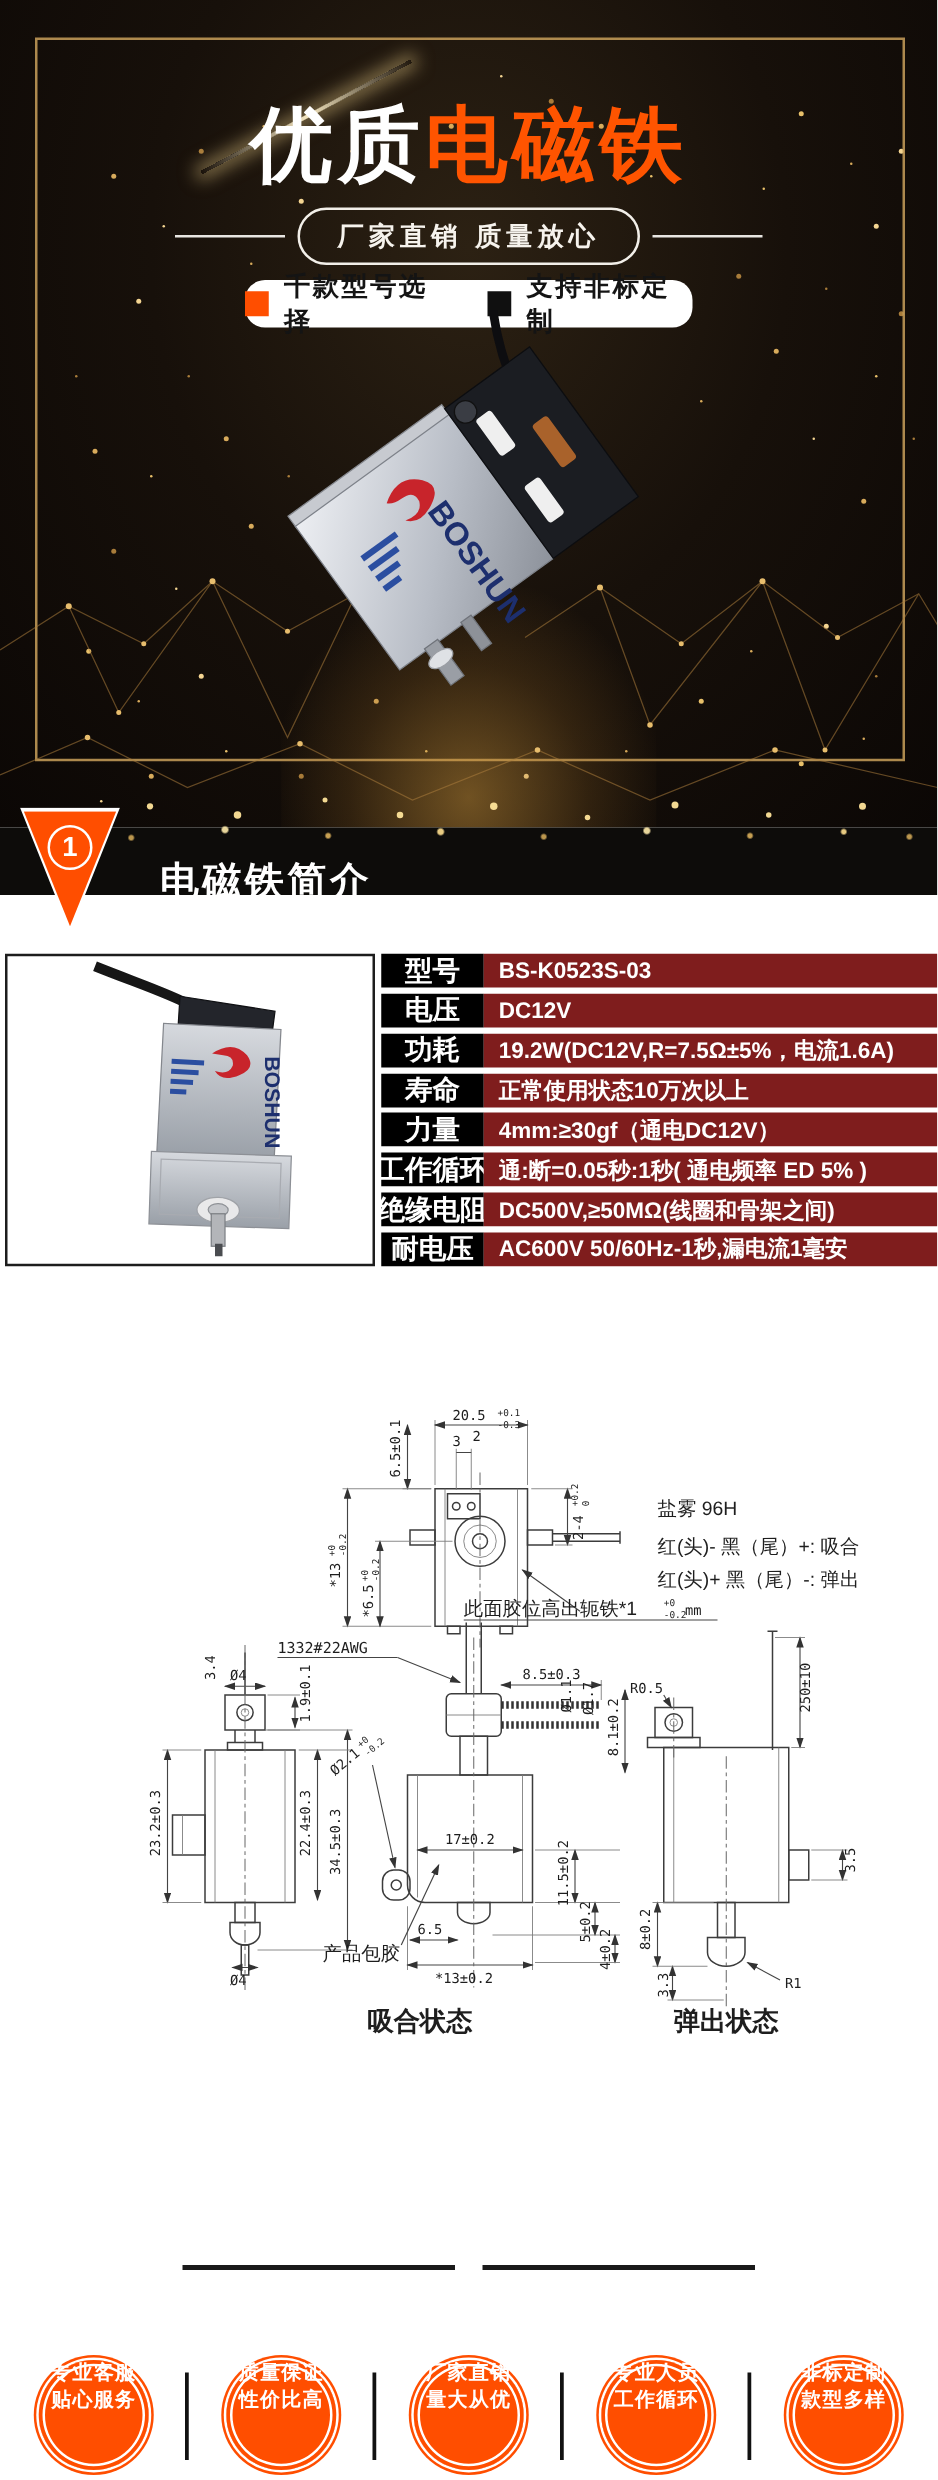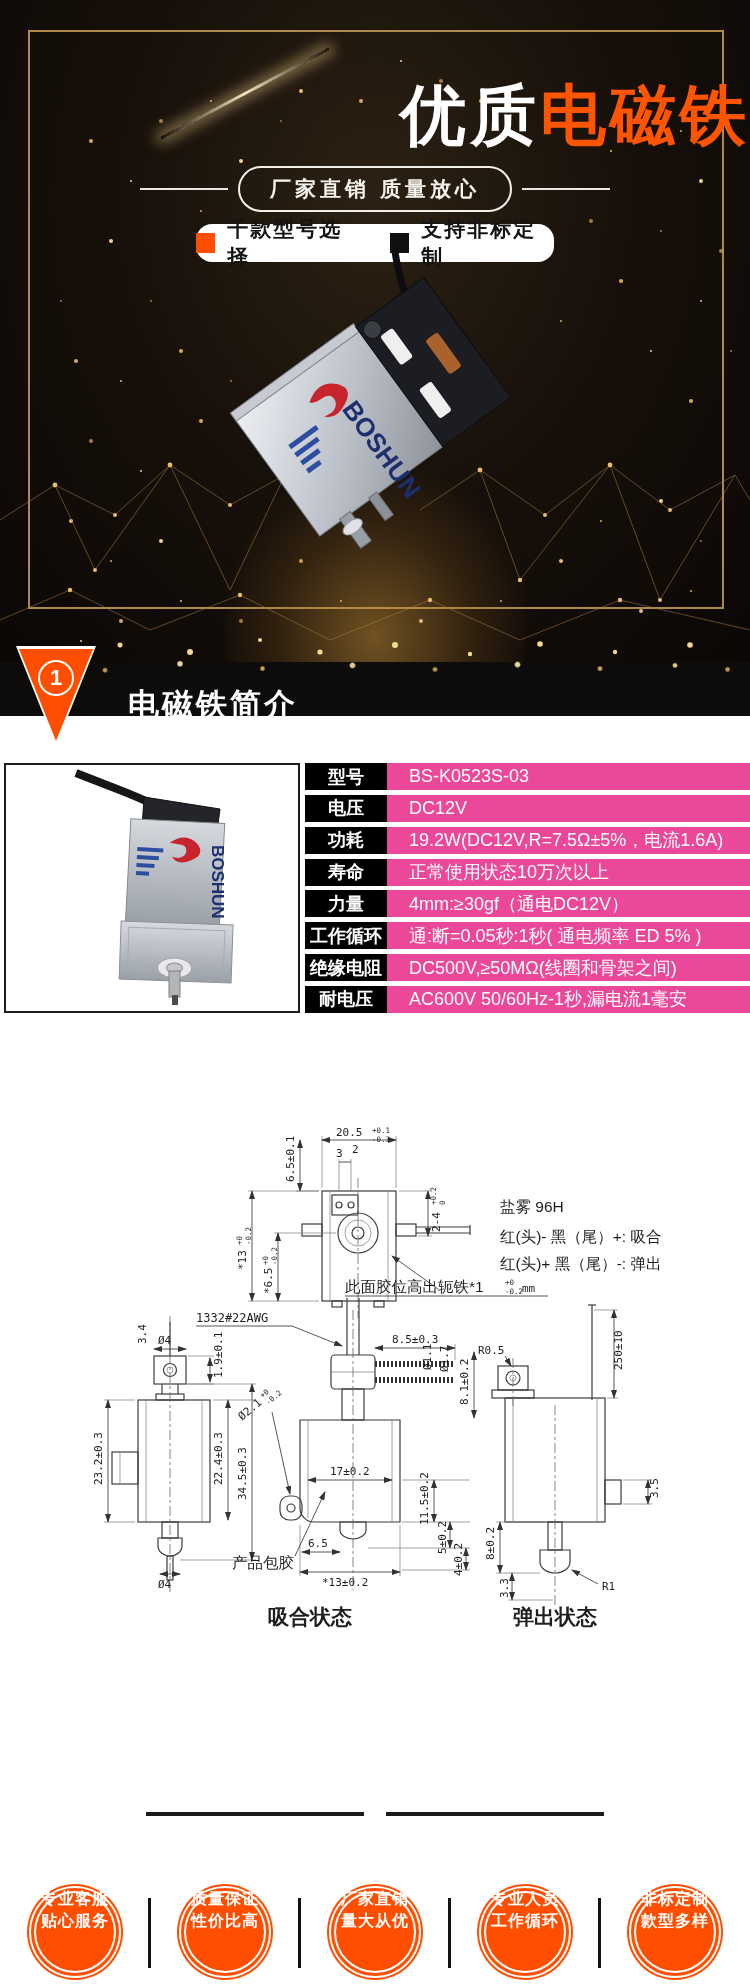--- a/index.html
+++ b/index.html
@@ -23,21 +23,21 @@
     480px 100px 0 1px #d8ab5c,520px 140px 0 0 #e8c06a,440px 80px 0 1px #a87c3a,400px 60px 0 0 #f4d592,
     360px 100px 0 1px #d8ab5c,560px 560px 0 1px #e8c06a,600px 520px 0 0 #d8ab5c,660px 500px 0 1px #f4d592,
     700px 540px 0 0 #a87c3a,300px 560px 0 1px #d8ab5c,340px 600px 0 0 #e8c06a,420px 620px 0 1px #f4d592,
     500px 600px 0 0 #d8ab5c,240px 620px 0 1px #a87c3a,180px 600px 0 0 #e8c06a,120px 620px 0 1px #d8ab5c,
     80px 640px 0 0 #f4d592,640px 610px 0 1px #e8c06a,690px 590px 0 0 #d8ab5c;}
   .streak{position:absolute;left:150px;top:92px;width:190px;height:3px;transform:rotate(-28deg);
     background:linear-gradient(90deg,transparent,rgba(255,240,200,.95),transparent);
     box-shadow:0 0 14px 4px rgba(255,225,150,.5);}
   .glow-bottom{position:absolute;left:225px;top:470px;width:300px;height:210px;
     background:radial-gradient(ellipse at 50% 80%,rgba(205,150,60,.50) 0%,rgba(160,110,40,.22) 45%,transparent 75%);}
-  .hero-title{position:absolute;left:0;top:82px;width:750px;margin:0;text-align:right;
+  .hero-title{position:absolute;left:0;top:82px;width:750px;margin:0;text-align:center;
     font-size:66px;font-weight:900;letter-spacing:4px;line-height:1;}
   .hero-title .w{color:#fff;} .hero-title .o{color:#ff5400;}
   .subtitle-row{position:absolute;left:0;top:166px;width:750px;display:flex;align-items:center;justify-content:center;gap:10px;}
   .subtitle-row .line{width:88px;height:2px;background:#e8e6e2;}
   .pill{border:2px solid #f2efe9;border-radius:24px;color:#f6f3ed;font-size:21px;letter-spacing:4px;
     padding:7px 30px;font-weight:700;}
   .badges{position:absolute;left:196px;top:224px;width:358px;height:38px;background:#fff;border-radius:16px;
     display:flex;align-items:center;justify-content:center;gap:12px;}
   .badges .sq{width:20px;height:20px;display:inline-block;}
   .badges .sq.orange{background:#ff4e00;} .badges .sq.black{background:#101010;margin-left:18px;}
@@ -62,26 +62,26 @@
     clip-path:polygon(0 0,100% 0,50% 100%);}
   .tri-num{position:absolute;left:22px;top:14px;width:32px;height:32px;border:2px solid #fff;border-radius:50%;
     color:#fff;font-size:22px;font-weight:700;display:flex;align-items:center;justify-content:center;}
   .sec-title{position:absolute;left:112px;top:0;height:54px;margin:16px;display:flex;align-items:center;
     color:#fff;font-size:31px;font-weight:700;letter-spacing:3px;}
   
   .photo-box{position:absolute;left:4px;top:763px;width:292px;height:246px;background:#fff;border:2px solid #1d1d1d;}
   .spec-table{position:absolute;left:305px;top:763px;width:445px;height:250px;
     display:flex;flex-direction:column;justify-content:space-between;}
   .srow{display:flex;height:27px;}
-  .slabel{width:82px;background:#000;color:#fff;font-size:18px;font-weight:700;
+  .slabel{width:82px;background:#000;color:#fff;font-size:22px;font-weight:700;
     display:flex;align-items:center;justify-content:center;letter-spacing:0;white-space:nowrap;}
-  .svalue{flex:1;background:#ec4899;color:#fff;font-size:18px;font-weight:400;
-    display:flex;align-items:center;padding-left:22px;white-space:nowrap;}
+  .svalue{flex:1;background:#7f1d1d;color:#fff;font-size:18px;font-weight:700;
+    display:flex;align-items:center;padding-left:12px;white-space:nowrap;}
   
-  .drawing{position:absolute;left:0;top:1060px;width:686px;height:580px;}
+  .drawing{position:absolute;left:0;top:1060px;width:686px;height:580px;padding-left:26px;}
   svg.draw{display:block;}
   svg.draw text{fill:#1e1e1e;font-family:"DejaVu Sans Mono","Liberation Mono",monospace;}
   svg.draw text.cjk{font-family:"Liberation Sans","DejaVu Sans",sans-serif;}
   .t11{font-size:11px;} .t8{font-size:7.5px;} .t12{font-size:12px;}
   .t15{font-size:15.5px;} .t21{font-size:21px;font-weight:700;}
   .ln{fill:none;stroke:#3c3c3c;stroke-width:1.2;}
   .lt{fill:none;stroke:#7a7a7a;stroke-width:.7;}
   .dm{fill:none;stroke:#444;stroke-width:.9;}
   .cl{fill:none;stroke:#666;stroke-width:.8;stroke-dasharray:10 3 3 3;}
   .crimp{fill:none;stroke:#333;stroke-width:6;stroke-dasharray:2 2;}

